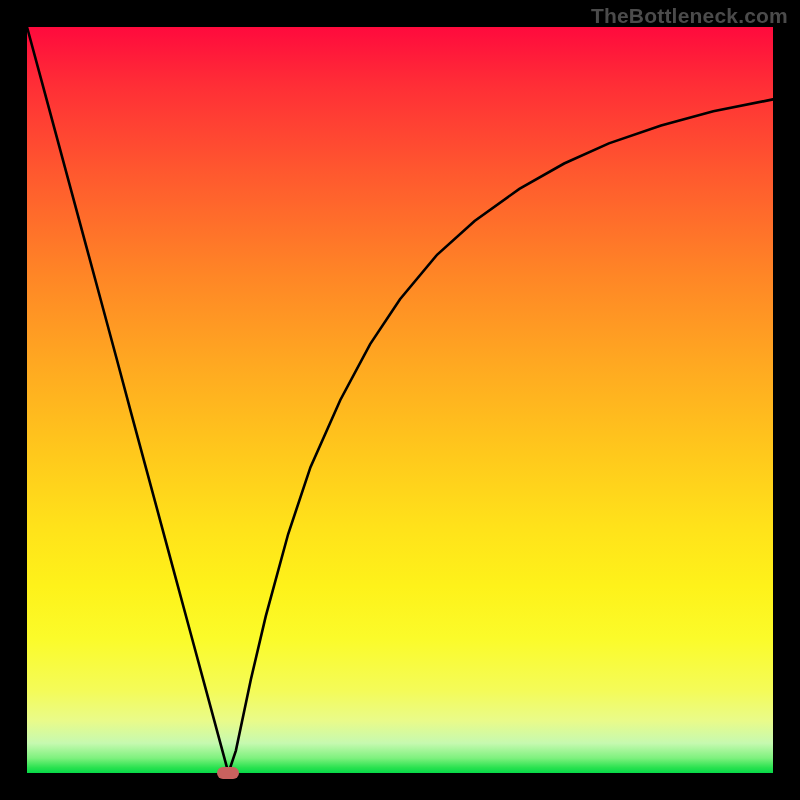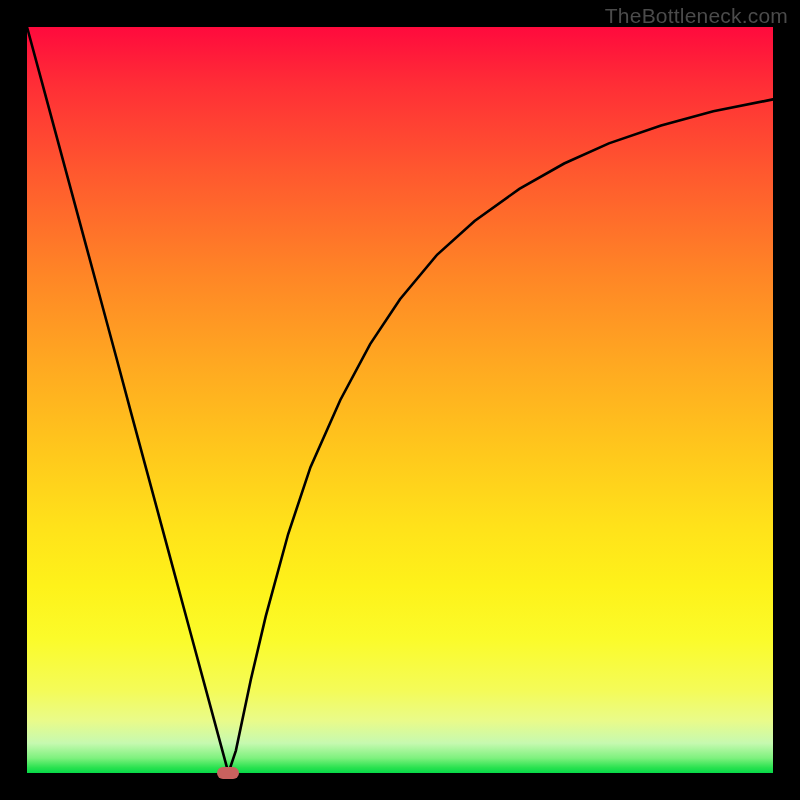--- a/index.html
+++ b/index.html
@@ -40,21 +40,21 @@
       #28e24f 99.3%,
       #06d948 100%
     );
   }
   .watermark {
     position: absolute;
     top: 4px;
     right: 12px;
     color: #4b4b4b;
     font-size: 21px;
-    font-weight: 400;
+    font-weight: 700;
     letter-spacing: 0.2px;
     user-select: none;
   }
   .marker {
     position: absolute;
     width: 22px;
     height: 12px;
     border-radius: 6px;
     background: #c9615e;
     transform: translate(-50%, -50%);

